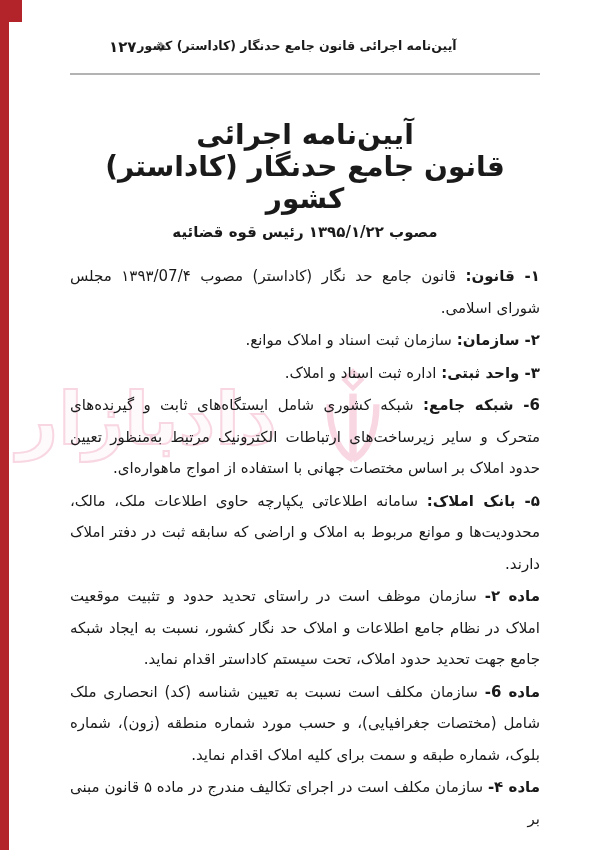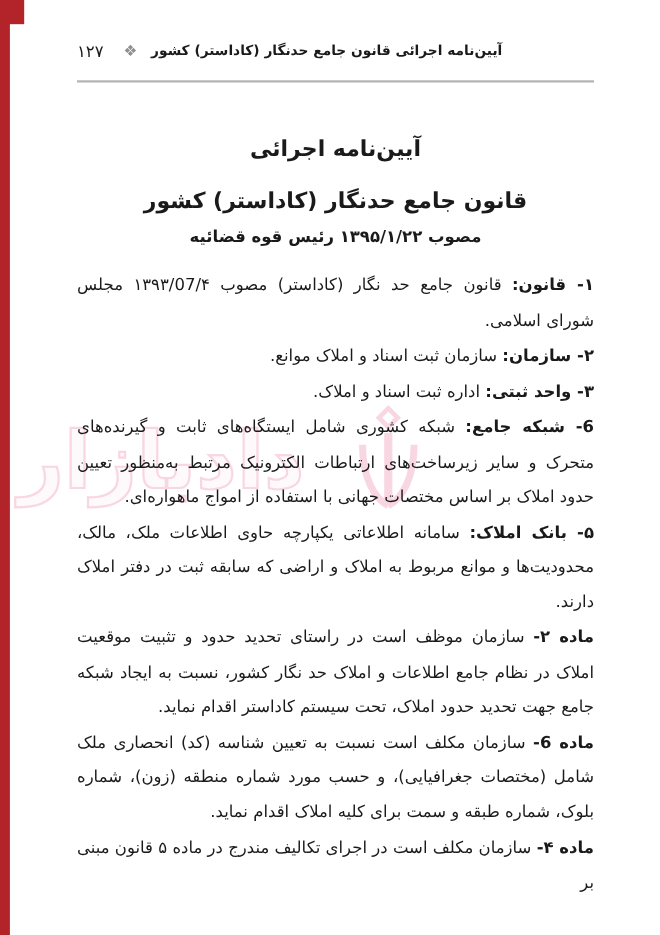--- a/index.html
+++ b/index.html
@@ -38,22 +38,23 @@
     padding-top: 38px;
     height: 22px;
   }
   .pagenum-wrap {
     display: flex;
     align-items: center;
     gap: 18px;
   }
   .page-number {
     font-size: 15px;
-    font-weight: 400;
+    font-weight: 700;
     letter-spacing: 1px;
+    margin-left: 39px;
   }
   .ornament {
     font-size: 14px;
     color: #8f8f8f;
     line-height: 1;
   }
   .running-title {
     position: absolute;
     left: 0; right: 16px;
     top: 38px;
@@ -67,24 +68,23 @@
     background: #b3b3b3;
     margin-top: 13px;
   }
   
   .title-block {
     margin-top: 44px;
     text-align: center;
     direction: rtl;
   }
   .title-line {
-    font-size: 20px;
+    font-size: 28px;
     font-weight: 700;
     line-height: 32px;
-    margin-top: 15px;
   }
   .subtitle-line {
     margin-top: 8px;
     font-size: 15px;
     font-weight: 700;
   }
   
   .body-text {
     margin-top: 20px;
     direction: rtl;

